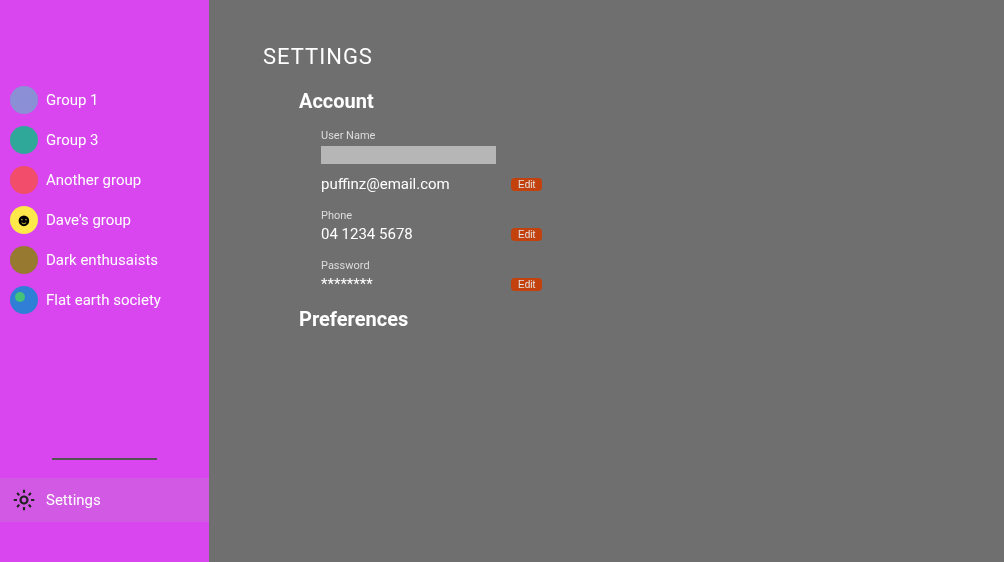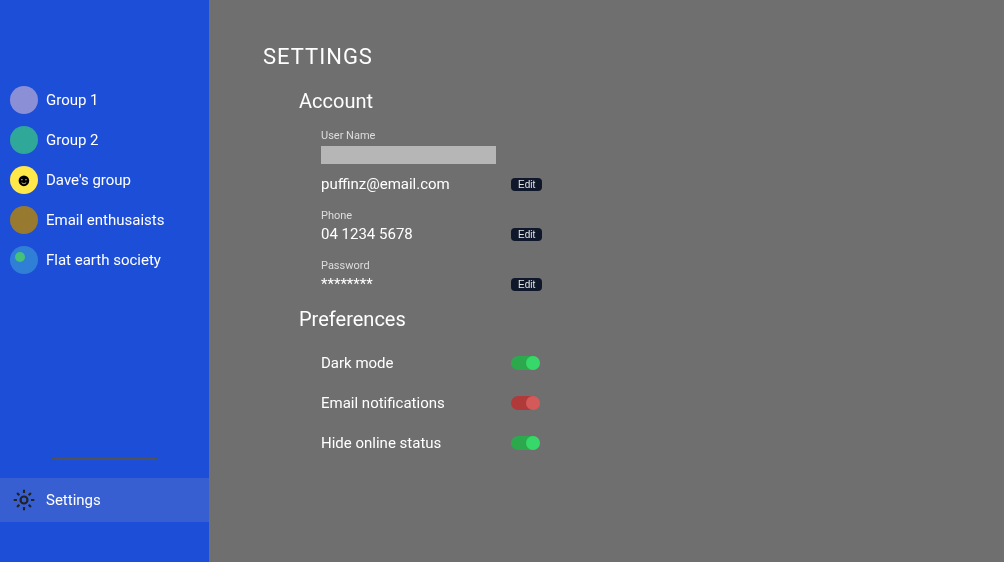--- a/index.html
+++ b/index.html
@@ -6,21 +6,21 @@
     body {
       width: 1004px;
       height: 562px;
       display: flex;
       font-family: -apple-system, BlinkMacSystemFont, "Segoe UI", Roboto, sans-serif;
       background: #6f6f6f;
       overflow: hidden;
     }
     .sidebar {
       width: 209px;
-      background: #1d4ed8;
+      background: #d946ef;
       display: flex;
       flex-direction: column;
       padding: 80px 0 0 0;
     }
     .group-list {
       flex: 1;
       padding: 0 10px;
     }
     .group-item {
       display: flex;
@@ -77,21 +77,21 @@
       letter-spacing: 1px;
       font-size: 22px;
       margin-bottom: 20px;
     }
     .section {
       padding-left: 36px;
     }
     .section-heading {
       color: #fff;
       font-size: 20px;
-      font-weight: 400;
+      font-weight: 700;
       margin-bottom: 12px;
     }
     .fields {
       padding-left: 22px;
     }
     .field {
       margin-bottom: 10px;
       width: 215px;
       position: relative;
     }
@@ -114,21 +114,21 @@
     }
     .field-value {
       color: #fff;
       font-size: 15px;
       text-align: right;
     }
     .edit-btn {
       position: absolute;
       left: 190px;
       bottom: 2px;
-      background: #0f172a;
+      background: #c2410c;
       color: #e5e5e5;
       border: none;
       font-size: 10px;
       padding: 1px 7px;
       border-radius: 4px;
       cursor: pointer;
     }
     .prefs {
       padding-left: 22px;
     }
@@ -178,29 +178,33 @@
 
 <div class="sidebar">
   <div class="group-list">
 
   <div class="group-item">
         <div class="group-avatar" style="background: rgb(138, 143, 214);"></div>
         <span class="group-label">Group 1</span>
       </div>
       <div class="group-item">
         <div class="group-avatar" style="background: rgb(47, 168, 154);"></div>
-        <span class="group-label">Group 2</span>
+        <span class="group-label">Group 3</span>
+      </div>
+      <div class="group-item">
+        <div class="group-avatar" style="background: rgb(242, 77, 106);"></div>
+        <span class="group-label">Another group</span>
       </div>
       <div class="group-item">
         <div class="group-avatar smiley-face" style="color: rgb(0, 0, 0);">☻</div>
         <span class="group-label">Dave's group</span>
       </div>
       <div class="group-item">
         <div class="group-avatar" style="background: rgb(151, 121, 47);"></div>
-        <span class="group-label">Email enthusaists</span>
+        <span class="group-label">Dark enthusaists</span>
       </div>
       <div class="group-item">
         <div class="group-avatar flatearth"></div>
         <span class="group-label">Flat earth society</span>
       </div>
     </div>
   <div class="sidebar-bottom">
     <div class="sidebar-divider"></div>
     <div class="settings-row">
       <span class="gear-icon">
@@ -241,35 +245,14 @@
         <span class="field-label">Password</span>
         <span class="field-value">********</span>
         <button class="edit-btn">Edit</button>
       </div>
 
     </div>
   </div>
 
   <div class="section" style="margin-top:14px">
     <div class="section-heading">Preferences</div>
-    <div class="prefs">
-
-    <div class="pref-row">
-          <span class="pref-label">Dark mode</span>
-          <div class="toggle on">
-            <div class="knob"></div>
-          </div>
-        </div>
-        <div class="pref-row">
-          <span class="pref-label">Email notifications</span>
-          <div class="toggle off">
-            <div class="knob"></div>
-          </div>
-        </div>
-        <div class="pref-row">
-          <span class="pref-label">Hide online status</span>
-          <div class="toggle on">
-            <div class="knob"></div>
-          </div>
-        </div>
-      </div>
   </div>
 </div>
 
 </body></html>

